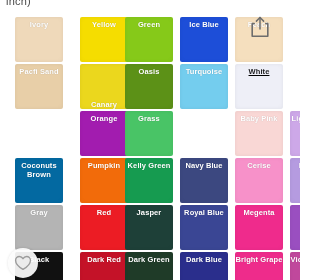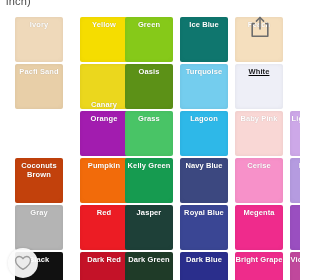--- a/index.html
+++ b/index.html
@@ -144,21 +144,21 @@
       <div class="row">
         <div class="swatch c0 light-text" style="background: rgb(239, 217, 186);">
           <span class="lbl">Ivory</span>
         </div>
         <div class="swatch c1 light-text" style="background: rgb(245, 221, 0);">
           <span class="lbl">Yellow</span>
         </div>
         <div class="swatch c2 light-text" style="background: rgb(134, 201, 25);">
           <span class="lbl">Green</span>
         </div>
-        <div class="swatch c3 light-text" style="background: #0f766e;">
+        <div class="swatch c3 light-text" style="background: #1d4ed8;">
           <span class="lbl">Ice Blue</span>
         </div>
         <div class="swatch c4 light-text" style="background: rgb(245, 223, 190);">
           <span class="lbl">Peach</span>
         </div>
       </div>
       <div class="row">
         <div class="swatch c0 light-text" style="background: rgb(232, 207, 168);">
           <span class="lbl">Pacfi Sand</span>
         </div>
@@ -175,32 +175,29 @@
           <span class="lbl">White</span>
         </div>
       </div>
       <div class="row">
         <div class="swatch c1 light-text" style="background: #a21caf;">
           <span class="lbl">Orange</span>
         </div>
         <div class="swatch c2 light-text" style="background: rgb(73, 196, 102);">
           <span class="lbl">Grass</span>
         </div>
-        <div class="swatch c3 light-text" style="background: rgb(46, 184, 232);">
-          <span class="lbl">Lagoon</span>
-        </div>
         <div class="swatch c4 light-text" style="background: rgb(249, 215, 213);">
           <span class="lbl">Baby Pink</span>
         </div>
         <div class="swatch c5 light-text" style="background: rgb(205, 168, 232);">
           <span class="lbl">Light Purple</span>
         </div>
       </div>
       <div class="row">
-        <div class="swatch c0 light-text" style="background: #c2410c;">
+        <div class="swatch c0 light-text" style="background: #0369a1;">
           <span class="lbl">Coconuts Brown</span>
         </div>
         <div class="swatch c1 light-text" style="background: rgb(242, 107, 10);">
           <span class="lbl">Pumpkin</span>
         </div>
         <div class="swatch c2 light-text" style="background: rgb(22, 155, 80);">
           <span class="lbl">Kelly Green</span>
         </div>
         <div class="swatch c3 light-text" style="background: rgb(60, 72, 128);">
           <span class="lbl">Navy Blue</span>

